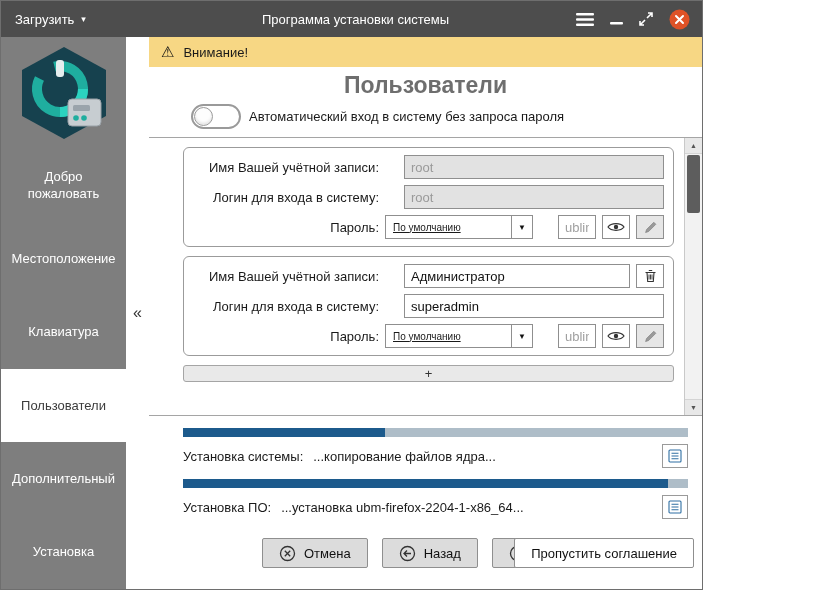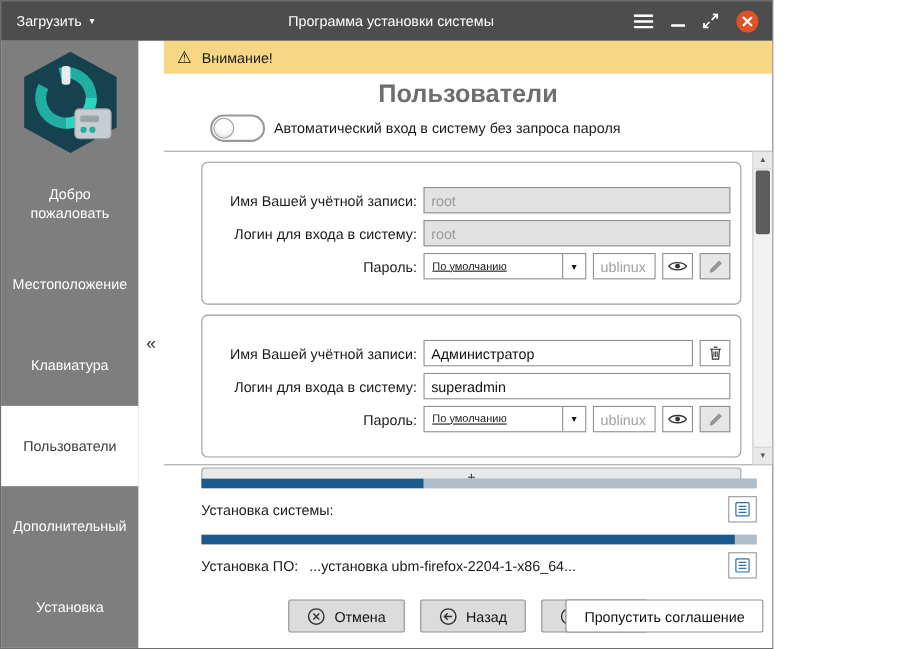--- a/index.html
+++ b/index.html
@@ -27,24 +27,24 @@
   .warning{flex:0 0 30px;background:#f7d784;display:flex;align-items:center;gap:9px;padding:0 12px;font-size:13px;color:#1a1a1a;}
   .w-icon{font-size:15px;color:#111;}
   .page-title{flex:0 0 auto;text-align:center;font-size:23px;font-weight:bold;color:#6e6e6e;margin:5px 0 3px;}
   .toggle-row{flex:0 0 auto;display:flex;align-items:center;gap:8px;padding:2px 0 8px 42px;font-size:13px;}
   .toggle{width:46px;height:21px;border:2px solid #9a9a9a;border-radius:13px;background:#fff;position:relative;cursor:pointer;flex:0 0 auto;}
   .knob{position:absolute;left:1px;top:1px;width:17px;height:17px;border:1px solid #9a9a9a;border-radius:50%;background:#fdfdfd;box-shadow:inset 0 -2px 3px rgba(0,0,0,.10);}
 
   
   .list-area{flex:1;display:flex;min-height:0;border-top:1px solid #a5a5a5;border-bottom:1px solid #a5a5a5;}
   .list-content{flex:1;padding:9px 10px 0 34px;min-width:0;}
-  .user-card{border:1px solid #9b9b9b;border-radius:6px;padding:16px 9px;margin-bottom:9px;background:#fff;}
+  .user-card{border:1px solid #9b9b9b;border-radius:6px;padding:1px 9px;margin-bottom:9px;background:#fff;}
   .field-row{display:flex;align-items:center;gap:6px;margin:6px 0;}
   .field-label{flex:0 0 186px;text-align:right;font-size:13px;white-space:nowrap;}
-  .text-input{flex:1;min-width:0;height:20px;border:1px solid #8f8f8f;background:#fff;font-size:13px;padding:1px 6px;font-family:inherit;color:#111;}
+  .text-input{flex:1;min-width:0;height:20px;border:1px solid #8f8f8f;background:#fff;font-size:13px;padding:1px 6px;font-family:inherit;color:#111;margin-left:19px;}
   .text-input:disabled{background:#e2e2e2;color:#9a9a9a;}
   .text-input::placeholder{color:#a0a0a0;}
   .dropdown{flex:0 0 148px;height:24px;border:1px solid #8f8f8f;background:#fff;display:flex;align-items:stretch;cursor:pointer;box-sizing:border-box;}
   .dd-text{flex:1;font-size:10px;padding:0 7px;display:flex;align-items:center;white-space:nowrap;text-decoration:underline;}
   .dd-arrow{flex:0 0 20px;border-left:1px solid #8f8f8f;display:flex;align-items:center;justify-content:center;font-size:8px;color:#111;}
   .sq-btn{flex:0 0 28px;height:24px;border:1px solid #8f8f8f;background:#fff;display:flex;align-items:center;justify-content:center;padding:0;cursor:pointer;box-sizing:border-box;}
   .sq-btn.disabled{background:#e6e6e6;}
   .add-bar{height:15px;border:1px solid #a5a5a5;border-radius:3px;background:#e9e9e9;display:flex;align-items:center;justify-content:center;font-size:13px;line-height:1;color:#333;cursor:pointer;}
 
   .scrollbar{flex:0 0 17px;background:#f2f2f2;border-left:1px solid #c9c9c9;display:flex;flex-direction:column;}
@@ -57,21 +57,21 @@
   
   .progress-area{flex:0 0 auto;padding:12px 14px 0 34px;}
   .progress-track{height:9px;background:#aebdc8;position:relative;overflow:hidden;}
   .progress-fill{height:100%;background:#1c5a8c;width:0;}
   .progress-label-row{display:flex;align-items:center;gap:10px;margin:7px 0 11px;}
   .p-name{font-size:13px;}
   .p-status{font-size:13px;}
   .log-btn{margin-left:auto;flex:0 0 26px;height:24px;border:1px solid #9a9a9a;background:#fff;display:flex;align-items:center;justify-content:center;padding:0;cursor:pointer;}
 
   
-  .footer{flex:0 0 46px;display:flex;align-items:center;justify-content:center;gap:14px;position:relative;padding-bottom:6px;}
+  .footer{flex:0 0 46px;display:flex;align-items:center;justify-content:center;gap:14px;position:relative;padding-bottom:13px;}
   .btn{height:30px;background:#dcdcdc;border:1px solid #8f8f8f;border-radius:2px;display:inline-flex;align-items:center;gap:8px;padding:0 16px;font-size:13px;font-family:inherit;color:#111;cursor:pointer;}
   .skip{position:absolute;right:8px;background:#fff;}
 </style>
 </head>
 <body>
 
 <div class="app">
 
   <div class="titlebar">
     <button class="load-btn">
@@ -235,20 +235,21 @@
             </button>
         </div>
       </div>
 
       <div class="progress-area">
         <div class="progress-track">
           <div class="progress-fill" style="width: 40%;"></div>
         </div>
         <div class="progress-label-row">
           <span class="p-name">Установка системы:</span>
+          <span class="p-status">...копирование файлов ядра...</span>
           <button class="log-btn">
             <svg width="14" height="14" viewBox="0 0 14 14" fill="none" stroke="#2f6fa3" stroke-width="1.1">
                 <rect x="1" y="1" width="12" height="12" rx="1"></rect>
                 <path d="M3.5 4.3h7M3.5 7h7M3.5 9.7h7"></path>
               </svg>
           </button>
         </div>
 
         <div class="progress-track">
           <div class="progress-fill" style="width: 96%;"></div>

